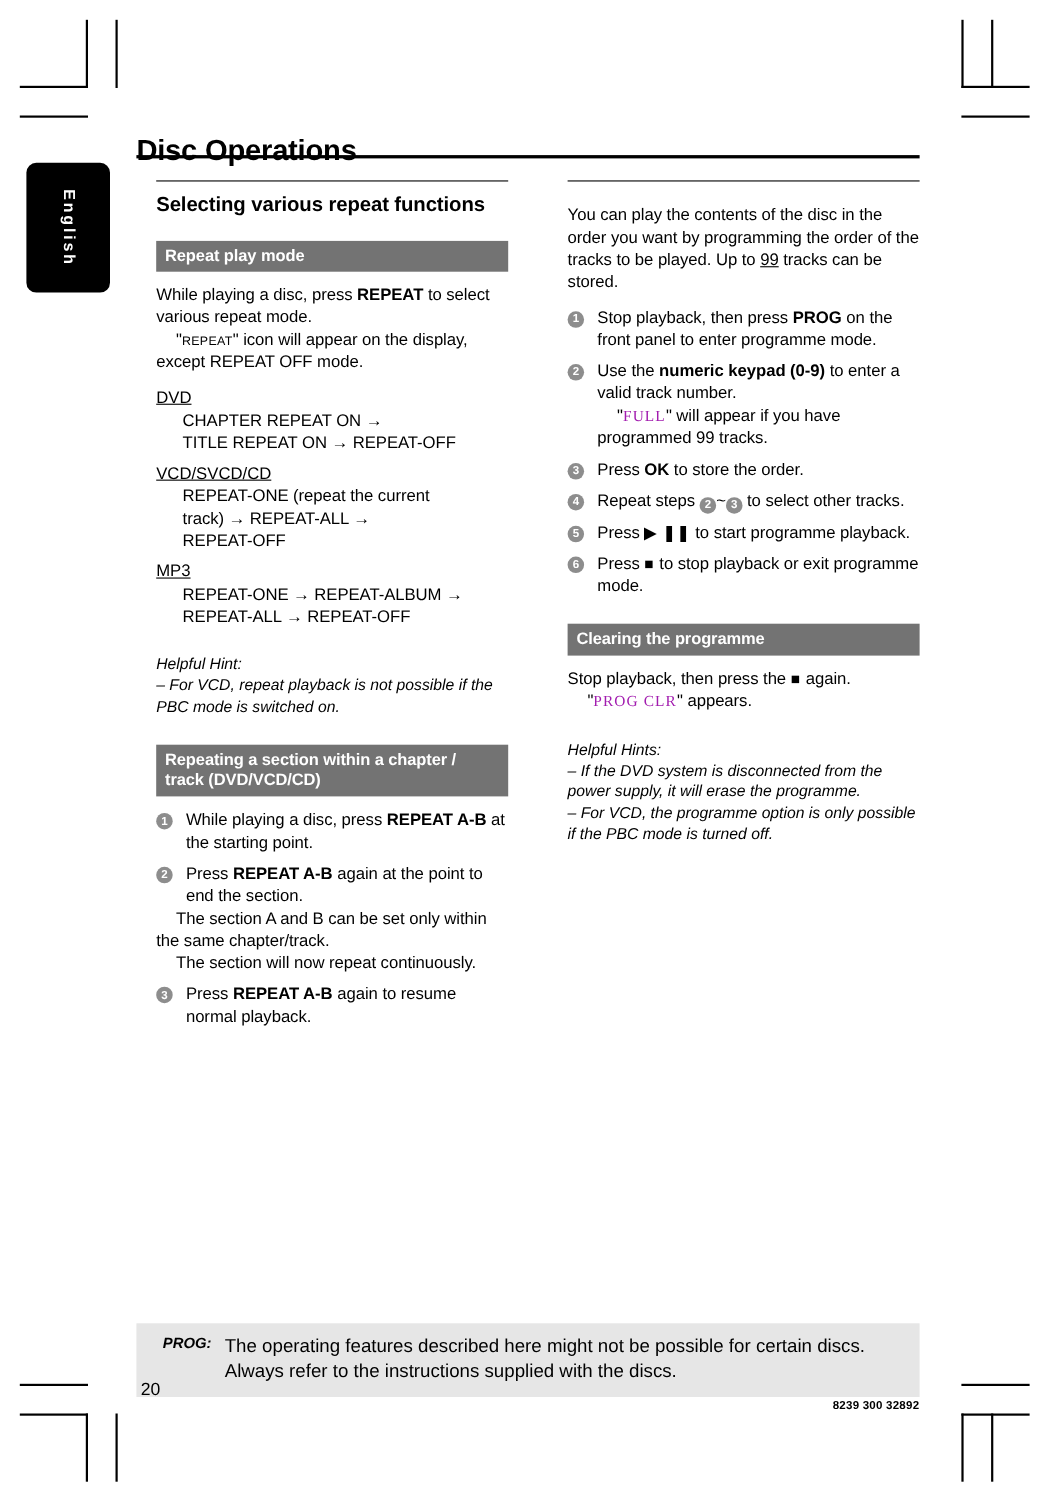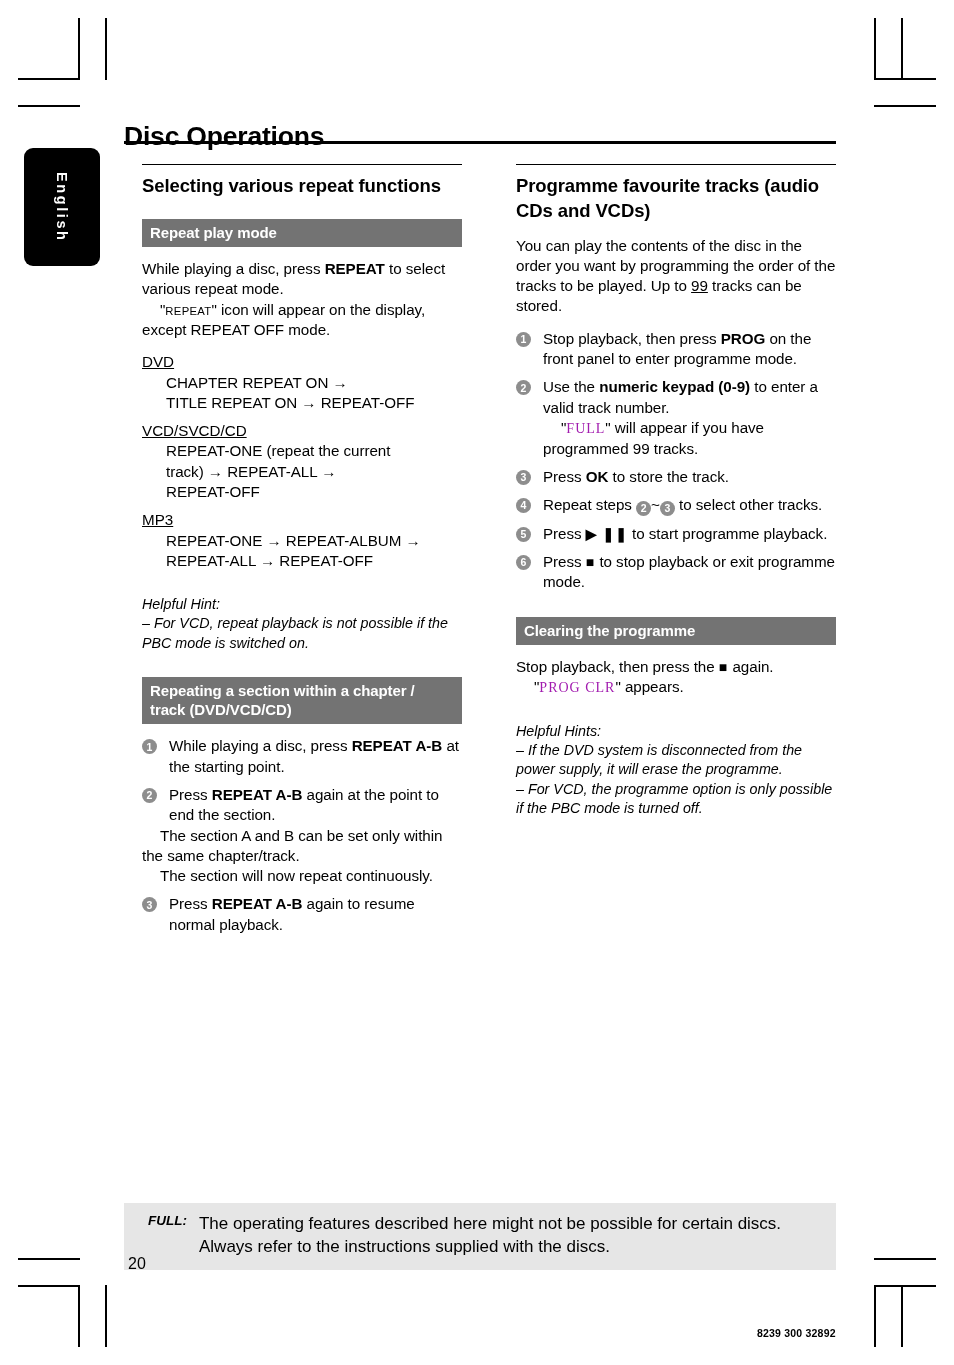--- a/index.html
+++ b/index.html
@@ -140,21 +140,21 @@
     display:flex; gap:12px;
   }
   .tips-label { font-style:italic; font-weight:bold; font-size:13.5px; white-space:nowrap; }
   .tips-text { font-size:17px; line-height:1.35; }
 
   .folio {
     position:absolute; left:128px; top:1255px;
     font-size:16px;
   }
   .docnum {
-    position:absolute; left:757px; top:1327px;
+    position:absolute; left:757px; top:1272px;
     font-size:10.5px; letter-spacing:0.2px; font-weight:bold;
   }
 </style>
 </head>
 <body>
 
 <div class="crop cm-tl-v"></div>
 <div class="crop cm-tl-h"></div>
 <div class="crop cm-tl-v2"></div>
 <div class="crop cm-tl-h2"></div>
@@ -255,21 +255,20 @@
       <span class="num">3</span>
       <p class="body"><span>Press </span><b>REPEAT A-B</b><span> again to resume normal playback.</span></p>
     </div>
 
   </div>
 
   <div class="col col-right">
 
     <div class="col-rule"></div>
 
-    <h2 class="sec-title">Programme favourite tracks (audio CDs and VCDs)</h2>
 
     <div class="spacer-12"></div>
 
     <p class="body"><span>You can play the contents of the disc in the order you want by programming the order of the tracks to be played. Up to </span><span class="ul">99</span><span> tracks can be stored.</span></p>
 
     <div class="spacer-12"></div>
 
     <div class="step">
       <span class="num">1</span>
       <p class="body"><span>Stop playback, then press </span><b>PROG</b><span> on the front panel to enter programme mode.</span></p>
@@ -280,21 +279,21 @@
     <div class="step">
       <span class="num">2</span>
       <p class="body"><span>Use the </span><b>numeric keypad (0-9)</b><span> to enter a valid track number.</span></p>
       <p class="body indent-first"><span>"</span><span class="lcd">FULL</span><span>" will appear if you have programmed 99 tracks.</span></p>
     </div>
 
     <div class="spacer-8"></div>
 
     <div class="step">
       <span class="num">3</span>
-      <p class="body"><span>Press </span><b>OK</b><span> to store the track.</span></p>
+      <p class="body"><span>Press </span><b>OK</b><span> to store the order.</span></p>
     </div>
 
     <div class="spacer-8"></div>
 
     <div class="step">
       <span class="num">4</span>
       <p class="body"><span>Repeat steps </span><span class="inum">2</span><span>~</span><span class="inum">3</span><span> to select other tracks.</span></p>
     </div>
 
     <div class="spacer-8"></div>
@@ -323,18 +322,18 @@
     <div class="spacer-24"></div>
 
     <p class="hint">Helpful Hints:</p>
     <p class="hint">– If the DVD system is disconnected from the power supply, it will erase the programme.</p>
     <p class="hint">– For VCD, the programme option is only possible if the PBC mode is turned off.</p>
 
   </div>
 </div>
 
 <div class="tips">
-  <div class="tips-label">FULL:</div>
+  <div class="tips-label">PROG:</div>
   <div class="tips-text">The operating features described here might not be possible for certain discs.  Always refer to the instructions supplied with the discs.</div>
 </div>
 
 <div class="folio">20</div>
 <div class="docnum">8239 300 32892</div>
 
 </body></html>

